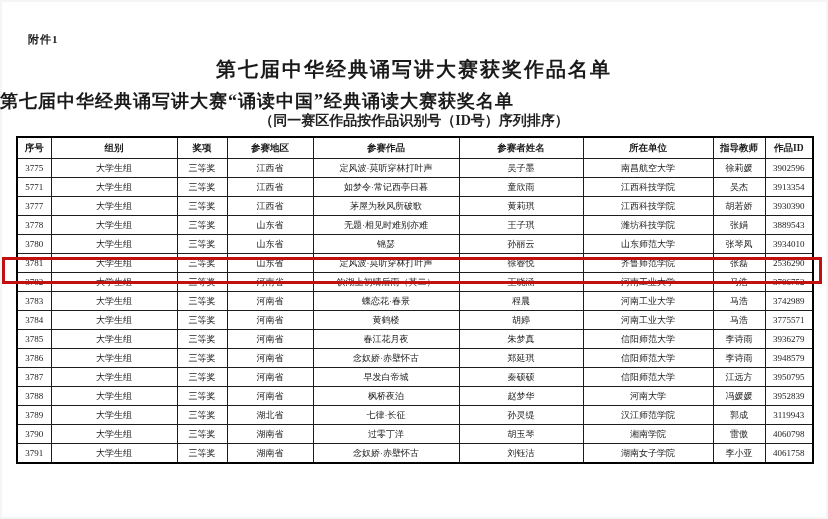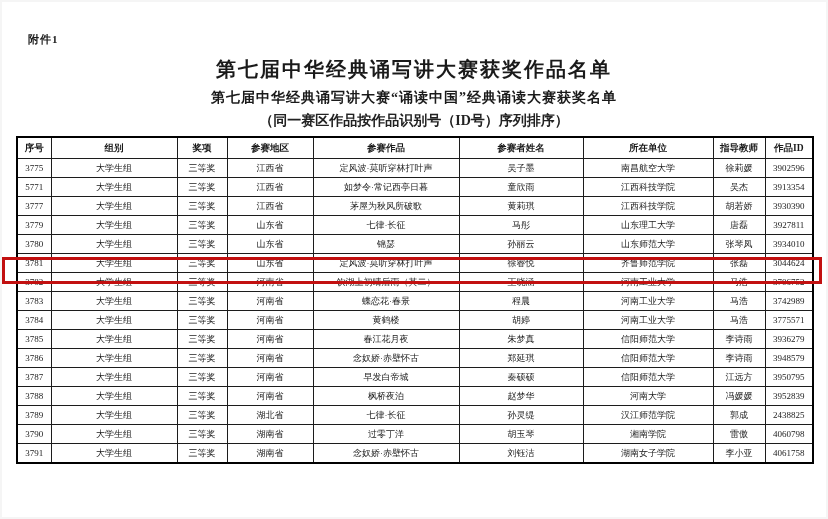--- a/index.html
+++ b/index.html
@@ -11,22 +11,22 @@
   }
   .attachment{
     position:absolute;left:28px;top:32px;
     font-size:11px;font-weight:bold;letter-spacing:1px;
   }
   .title{
     position:absolute;left:0;top:56px;width:100%;text-align:center;
     font-size:20px;font-weight:bold;letter-spacing:2px;
   }
   .subtitle{
-    position:absolute;left:0;top:89px;width:100%;text-align:center;
-    font-size:14px;font-weight:bold;letter-spacing:1px;
+    position:absolute;left:0;top:89px;width:100%;text-align:left;
+    font-size:18px;font-weight:bold;letter-spacing:1px;
   }
   .sortnote{
     position:absolute;left:0;top:112px;width:100%;text-align:center;
     font-size:14px;font-weight:bold;color:#222;
   }
   table.awards{
     position:absolute;left:16px;top:136px;width:796px;
     border-collapse:collapse;table-layout:fixed;
     border:2px solid #000;
   }
@@ -112,29 +112,29 @@
           <td>大学生组</td>
           <td>三等奖</td>
           <td>江西省</td>
           <td>茅屋为秋风所破歌</td>
           <td>黄莉琪</td>
           <td>江西科技学院</td>
           <td>胡若娇</td>
           <td>3930390</td>
         </tr>
         <tr>
-          <td>3779</td>
+          <td>3778</td>
           <td>大学生组</td>
           <td>三等奖</td>
           <td>山东省</td>
-          <td>七律·长征</td>
-          <td>马彤</td>
-          <td>山东理工大学</td>
-          <td>唐磊</td>
-          <td>3927811</td>
+          <td>无题·相见时难别亦难</td>
+          <td>王子琪</td>
+          <td>潍坊科技学院</td>
+          <td>张娟</td>
+          <td>3889543</td>
         </tr>
         <tr>
           <td>3780</td>
           <td>大学生组</td>
           <td>三等奖</td>
           <td>山东省</td>
           <td>锦瑟</td>
           <td>孙丽云</td>
           <td>山东师范大学</td>
           <td>张琴凤</td>
@@ -142,21 +142,21 @@
         </tr>
         <tr class="hl">
           <td>3781</td>
           <td>大学生组</td>
           <td>三等奖</td>
           <td>山东省</td>
           <td>定风波·莫听穿林打叶声</td>
           <td>徐睿悦</td>
           <td>齐鲁师范学院</td>
           <td>张磊</td>
-          <td>3044624</td>
+          <td>2536290</td>
         </tr>
         <tr>
           <td>3782</td>
           <td>大学生组</td>
           <td>三等奖</td>
           <td>河南省</td>
           <td>饮湖上初晴后雨（其二）</td>
           <td>王晓涵</td>
           <td>河南工业大学</td>
           <td>马浩</td>
@@ -230,21 +230,21 @@
         </tr>
         <tr>
           <td>3789</td>
           <td>大学生组</td>
           <td>三等奖</td>
           <td>湖北省</td>
           <td>七律·长征</td>
           <td>孙灵缇</td>
           <td>汉江师范学院</td>
           <td>郭成</td>
-          <td>2438825</td>
+          <td>3119943</td>
         </tr>
         <tr>
           <td>3790</td>
           <td>大学生组</td>
           <td>三等奖</td>
           <td>湖南省</td>
           <td>过零丁洋</td>
           <td>胡玉琴</td>
           <td>湘南学院</td>
           <td>雷傲</td>

